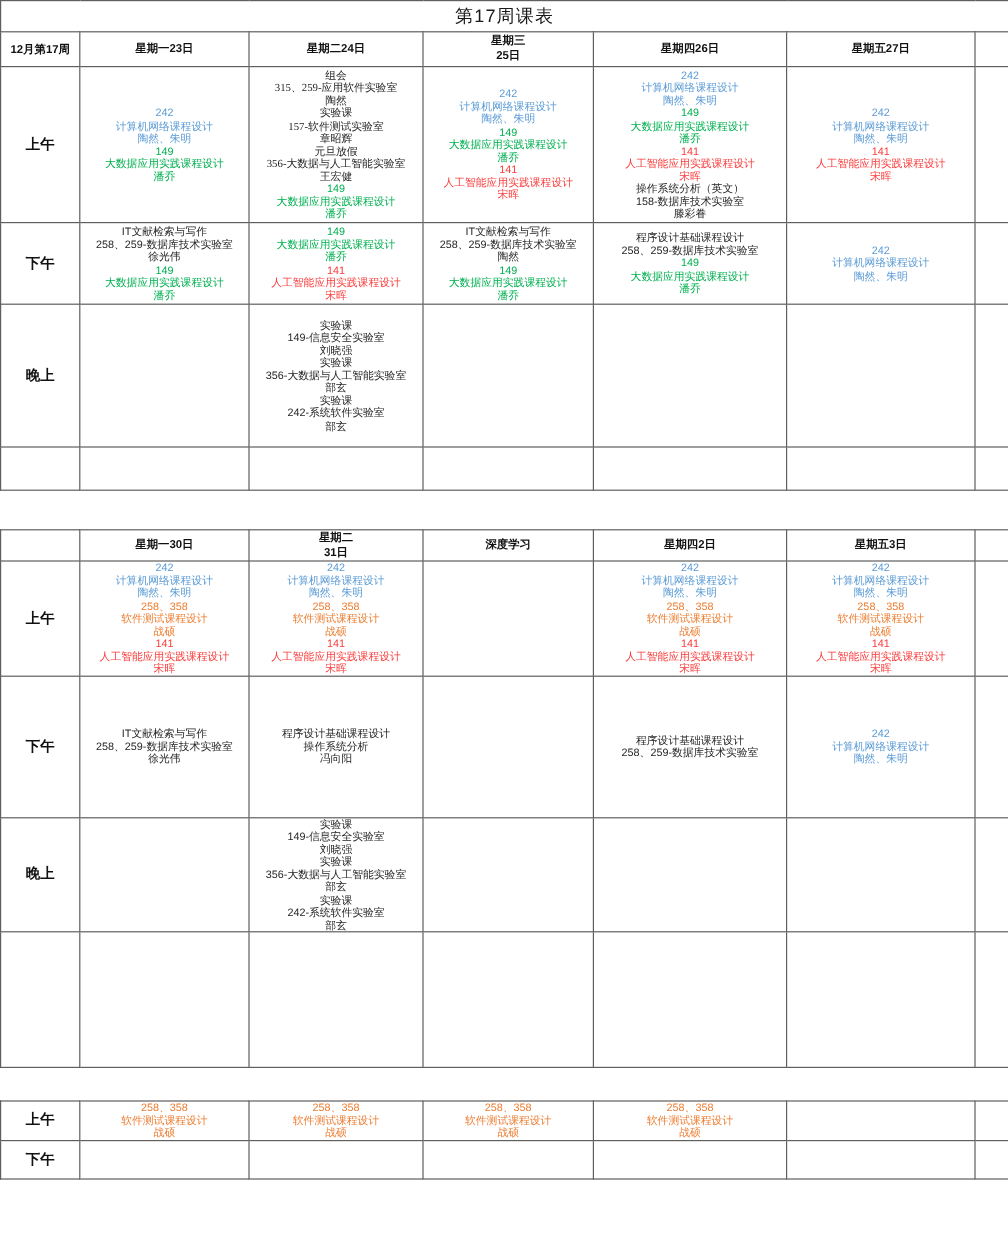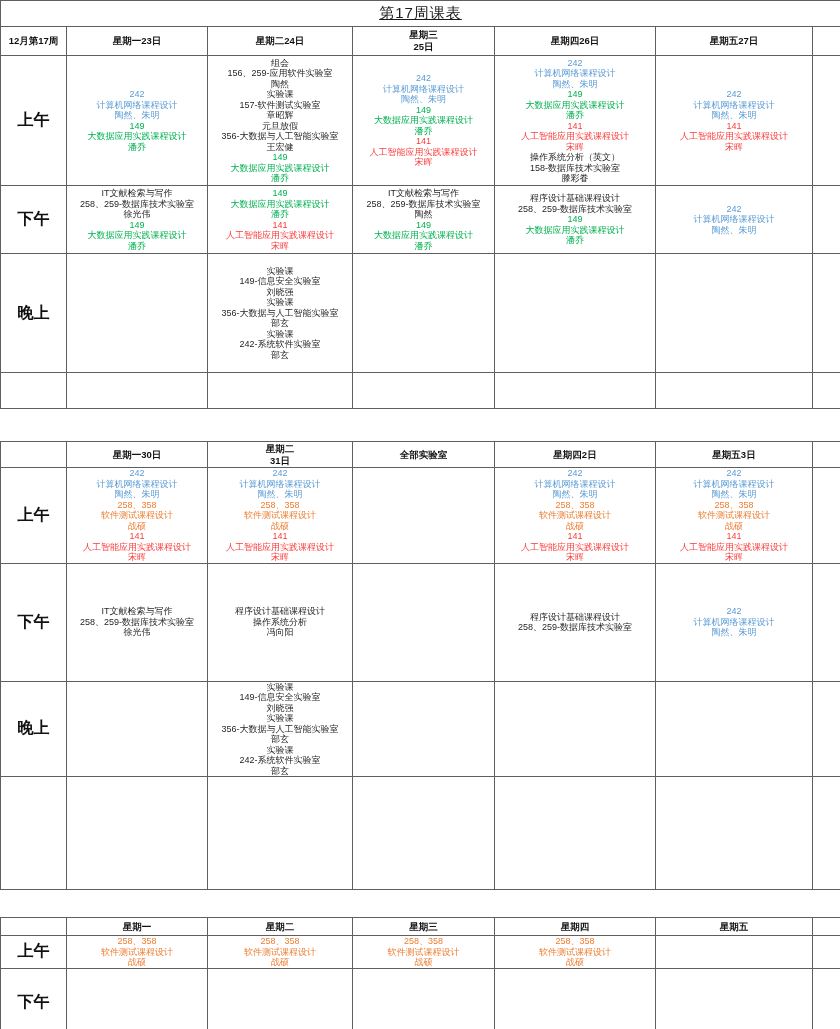--- a/index.html
+++ b/index.html
@@ -6,26 +6,26 @@
   .page{
     width:840px;height:1029px;background:#ffffff;overflow:hidden;
     font-family:"Liberation Sans","DejaVu Sans",sans-serif;color:#1f1f1f;
     position:relative;
   }
   table.sched{border-collapse:collapse;table-layout:fixed;width:840px;}
   table.sched td{
     border:1px solid #5f5f5f;padding:0;margin:0;
     text-align:center;vertical-align:middle;overflow:hidden;
   }
-  td.title{font-size:15px;font-weight:400;color:#1a1a1a;letter-spacing:1px;text-decoration:underline;}
+  td.title{font-size:15px;font-weight:400;color:#1a1a1a;letter-spacing:1px;}
   #t1 td.title,#t2 td.title{border-left:0 none;border-top:0 none;border-right:0 none;}
   td.corner{font-weight:bold;font-size:9.5px;color:#111;}
   td.hdr{font-weight:bold;font-size:9.5px;color:#111;}
   .hline{line-height:12px;}
-  td.rowlabel{font-weight:bold;font-size:16px;color:#111;}
+  td.rowlabel{font-weight:bold;font-size:12px;color:#111;}
   td.cell{font-size:9px;}
   .line{font-size:9px;line-height:10.5px;white-space:nowrap;}
   td.nar{background:#ffffff;}
   
   #t0{margin:0 0 32px 0;}
   #t0 tr:nth-child(1){height:26px;}
   #t0 tr:nth-child(2){height:29px;}
   #t0 tr:nth-child(3){height:130px;}
   #t0 tr:nth-child(4){height:68px;}
   #t0 tr:nth-child(5){height:119px;}
@@ -88,23 +88,23 @@
               <div class="line">计算机网络课程设计</div>
               <div class="line">陶然、朱明</div>
             </div>
             <div class="blk" style="color: rgb(0, 176, 80);">
               <div class="line">149</div>
               <div class="line">大数据应用实践课程设计</div>
               <div class="line">潘乔</div>
             </div>
           </td>
           <td class="cell">
-            <div class="blk" style="color: rgb(38, 38, 38);">
+            <div class="blk" style="color: rgb(38, 38, 38); font-family: Liberation Serif, serif;">
               <div class="line">组会</div>
-              <div class="line">156、259-应用软件实验室</div>
+              <div class="line">315、259-应用软件实验室</div>
               <div class="line">陶然</div>
               <div class="line">实验课</div>
               <div class="line">157-软件测试实验室</div>
               <div class="line">章昭辉</div>
               <div class="line">元旦放假</div>
               <div class="line">356-大数据与人工智能实验室</div>
               <div class="line">王宏健</div>
             </div>
             <div class="blk" style="color: rgb(0, 176, 80);">
               <div class="line">149</div>
@@ -269,21 +269,21 @@
         <tr>
           <td class="corner"></td>
           <td class="hdr">
             <div class="hline">星期一30日</div>
           </td>
           <td class="hdr">
             <div class="hline">星期二</div>
             <div class="hline">31日</div>
           </td>
           <td class="hdr">
-            <div class="hline">全部实验室</div>
+            <div class="hline">深度学习</div>
           </td>
           <td class="hdr">
             <div class="hline">星期四2日</div>
           </td>
           <td class="hdr">
             <div class="hline">星期五3日</div>
           </td>
           <td class="nar"></td>
         </tr>
         <tr>
@@ -428,39 +428,20 @@
         <col style="width: 66px;">
         <col style="width: 141px;">
         <col style="width: 145px;">
         <col style="width: 142px;">
         <col style="width: 161px;">
         <col style="width: 157px;">
         <col style="width: 28px;">
       </colgroup>
       <tbody>
         <tr>
-          <td class="corner"></td>
-          <td class="hdr">
-            <div class="hline">星期一</div>
-          </td>
-          <td class="hdr">
-            <div class="hline">星期二</div>
-          </td>
-          <td class="hdr">
-            <div class="hline">星期三</div>
-          </td>
-          <td class="hdr">
-            <div class="hline">星期四</div>
-          </td>
-          <td class="hdr">
-            <div class="hline">星期五</div>
-          </td>
-          <td class="nar"></td>
-        </tr>
-        <tr>
           <td class="rowlabel">上午</td>
           <td class="cell">
             <div class="blk" style="color: rgb(237, 125, 49);">
               <div class="line">258、358</div>
               <div class="line">软件测试课程设计</div>
               <div class="line">战硕</div>
             </div>
           </td>
           <td class="cell">
             <div class="blk" style="color: rgb(237, 125, 49);">

